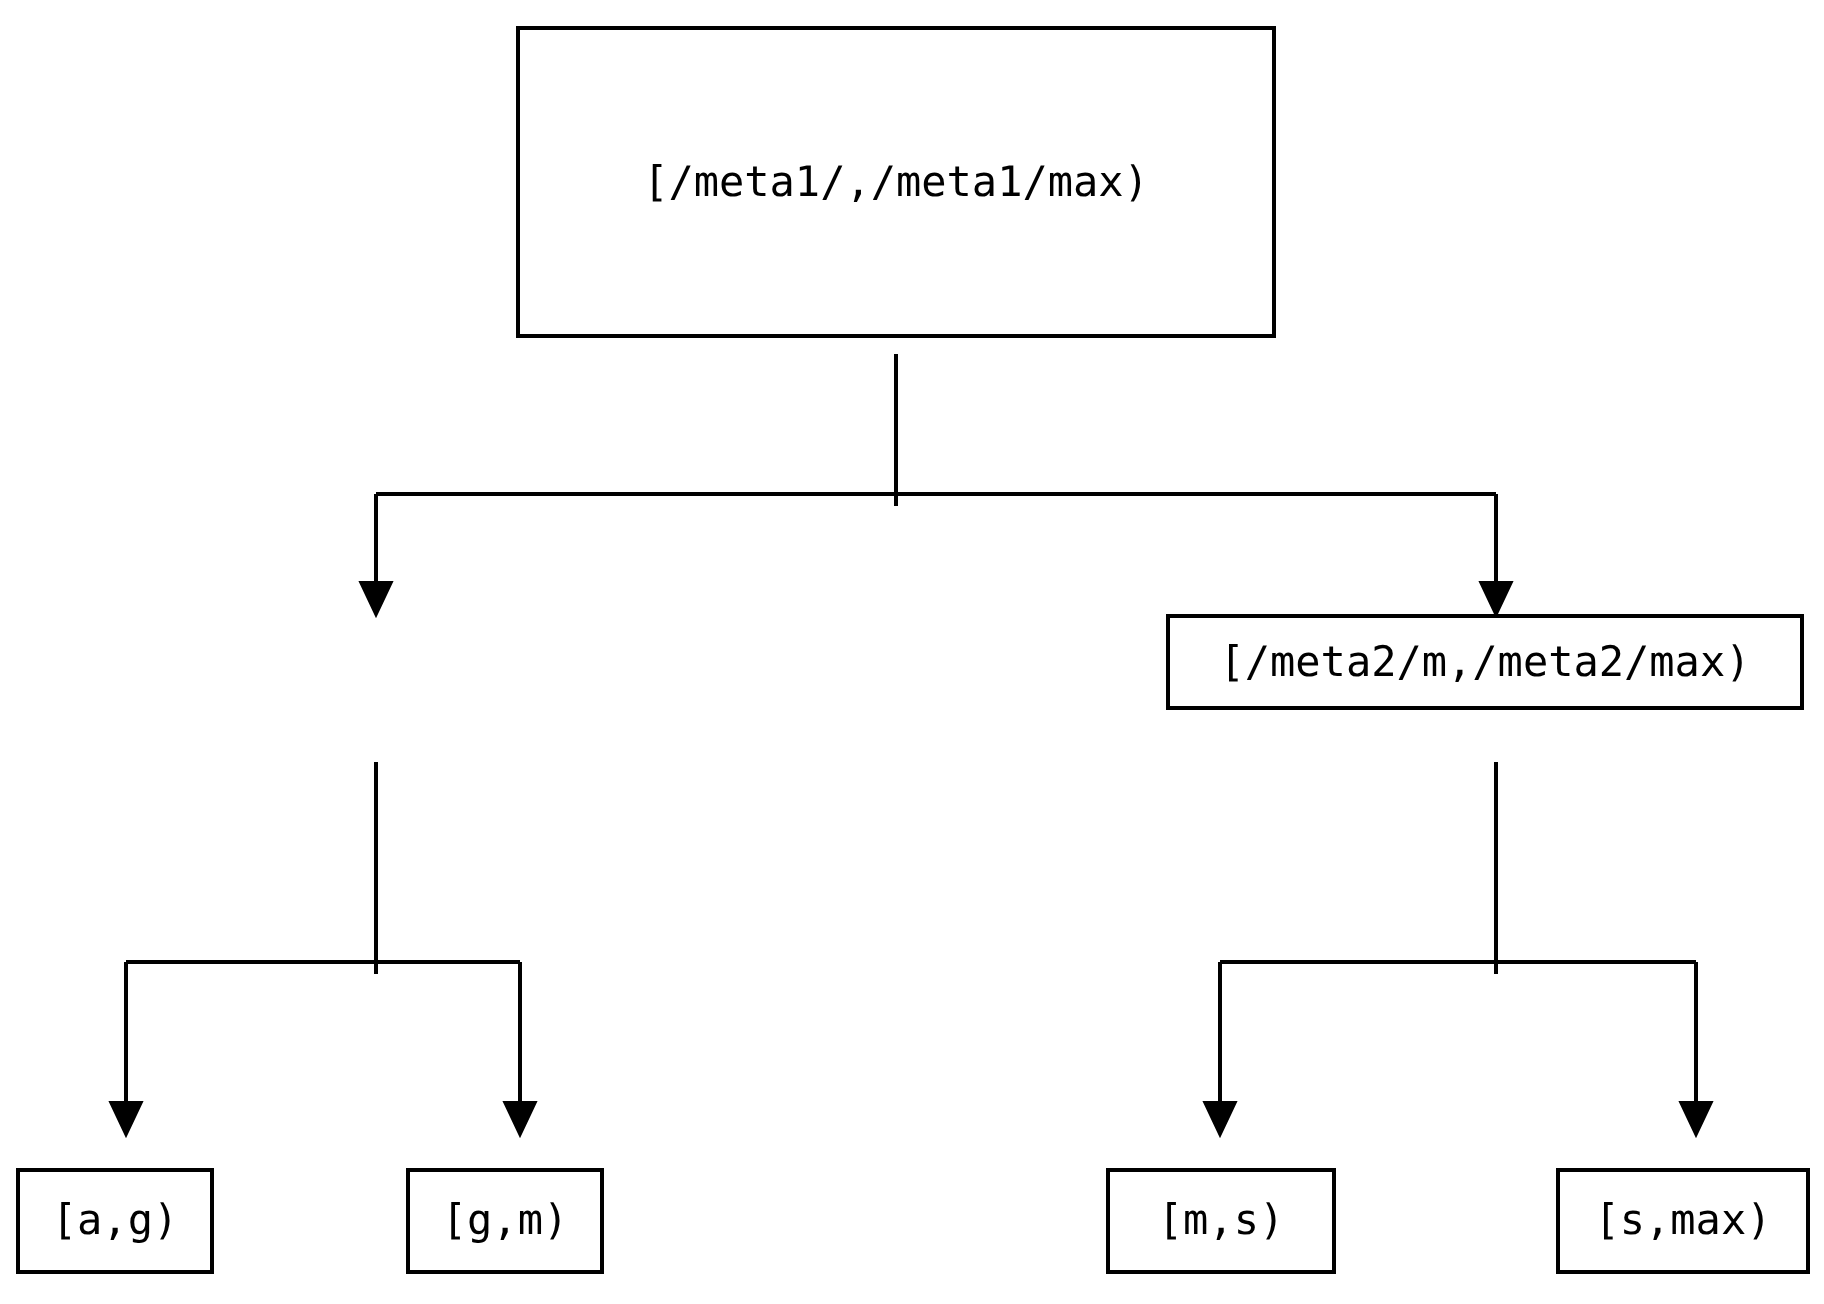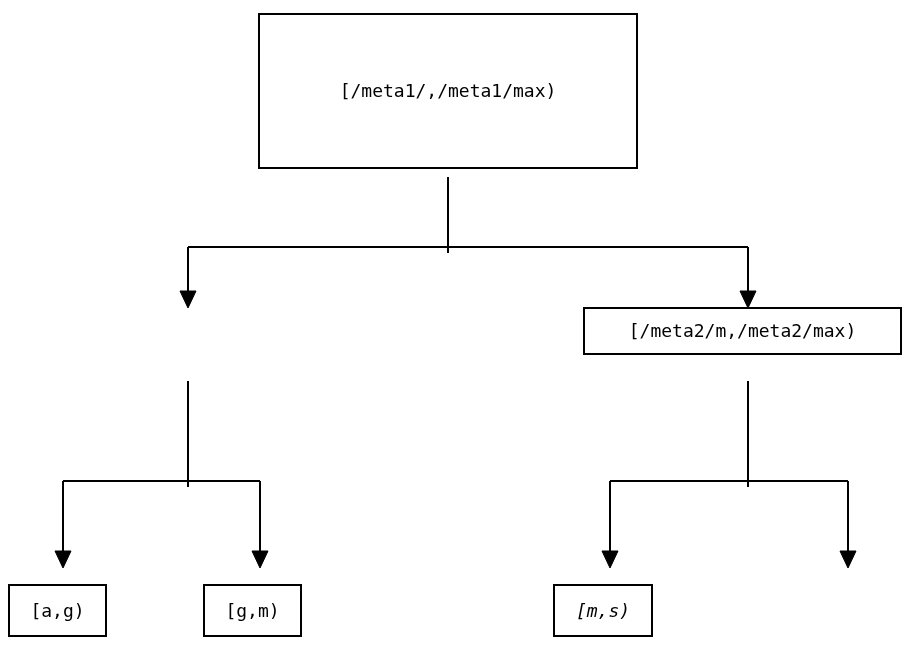--- a/index.html
+++ b/index.html
@@ -42,21 +42,21 @@
     position: absolute;
     box-sizing: border-box;
     border: 2px solid var(--line);
     background: var(--bg);
     display: flex;
     align-items: center;
     justify-content: center;
   }
   .node-label {
     color: var(--text);
-    font-size: 18px;
+    font-size: 21px;
     line-height: 1;
     white-space: pre;
   }
 </style>
 </head>
 <body>
 
 <div class="diagram">
 
   <svg class="connectors" viewBox="0 0 912 652" xmlns="http://www.w3.org/2000/svg">
@@ -93,18 +93,21 @@
   </div>
 
   <div class="node" style="left:203px; top:584px; width:99px; height:53px;">
     <span class="node-label">[g,m)</span>
   </div>
 
   <div class="node" style="left:8px; top:584px; width:99px; height:53px;">
     <span class="node-label">[a,g)</span>
   </div>
 
-  <div class="node" style="left:553px; top:584px; width:100px; height:53px;font-style:italic;">
+  <div class="node" style="left:553px; top:584px; width:115px; height:53px;">
     <span class="node-label">[m,s)</span>
   </div>
 
+  <div class="node" style="left:778px; top:584px; width:127px; height:53px;">
+    <span class="node-label">[s,max)</span>
+  </div>
 
 </div>
 
 </body></html>

